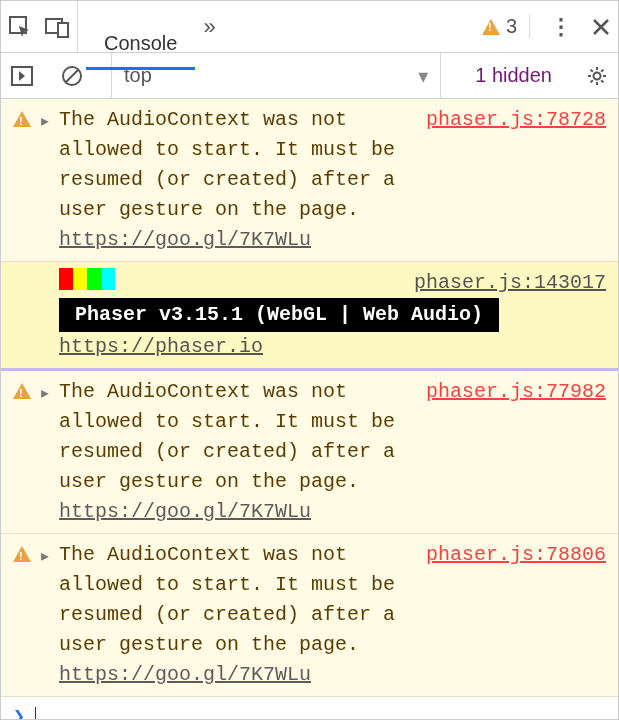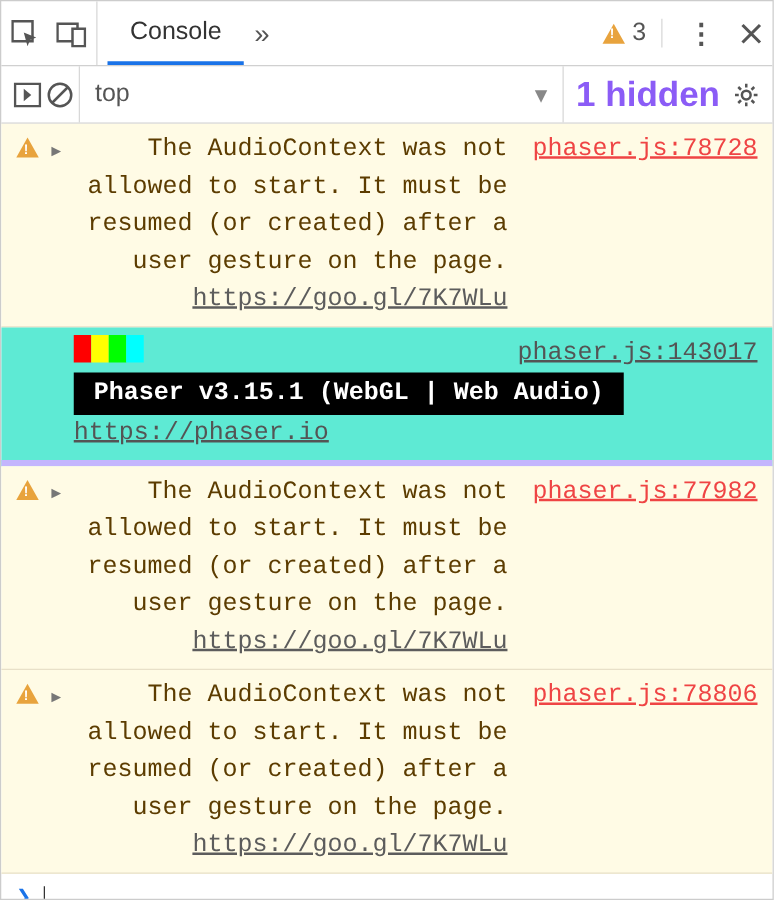--- a/index.html
+++ b/index.html
@@ -36,21 +36,21 @@
   }
   .top-bar .tab {
     padding: 0 18px;
     font-size: 20px;
     color: #333;
     height: 100%;
     display: flex;
     align-items: center;
     border-bottom: 3px solid #1a73e8;
     position: relative;
-    top: 0;
+    top: 18px;
   }
   .top-bar .right-group {
     margin-left: auto;
     display: flex;
     align-items: center;
     gap: 20px;
   }
   .warning-count {
     display: flex;
     align-items: center;
@@ -67,58 +67,57 @@
     justify-content: center;
   }
 
   
   .filter-bar {
     display: flex;
     align-items: center;
     height: 46px;
     border-bottom: 1px solid #d0d0d0;
     padding: 0 10px;
-    gap: 4px;
+    gap: 28px;
   }
   .filter-bar .context-sel {
     flex: 1;
     display: flex;
     align-items: center;
     justify-content: space-between;
     border-left: 1px solid #d8d8d8;
     border-right: 1px solid #d8d8d8;
     padding: 0 12px;
     height: 100%;
     font-size: 20px;
     color: #555;
   }
   .hidden-count {
-    font-size: 28px;
-    color: #8b5cf6;
+    font-size: 20px;
+    color: #701a75;
     padding: 0 6px;
-    font-weight: bold;
   }
 
   
   .console-body {
     font-family: Consolas, "Courier New", monospace;
     font-size: 20px;
     line-height: 1.5;
   }
   .msg {
     display: flex;
     padding: 6px 12px 6px 12px;
     border-bottom: 1px solid #e8e0c8;
     background: #fffbe5;
     color: #5c3c00;
   }
   .msg.log {
-    background: #5eead4;
+    background: #fef9c3;
     color: #303030;
-    border-bottom: 5px solid #c4b5fd;
+    border-bottom: 3px solid #c4b5fd;
   }
   .msg .gutter {
     width: 26px;
     flex-shrink: 0;
     padding-top: 2px;
   }
   .msg .expander {
     width: 20px;
     flex-shrink: 0;
     color: #777;
@@ -127,21 +126,20 @@
   .msg .content {
     flex: 1;
     display: flex;
     flex-wrap: wrap;
     gap: 0;
   }
   .msg .text {
     flex: 1;
     min-width: 200px;
     word-break: break-word;
-    text-align: right;
   }
   .msg .source {
     margin-left: auto;
     text-align: right;
     text-decoration: underline;
     color: #ef4444;
     white-space: nowrap;
     padding-left: 20px;
   }
   .msg.log .source {

